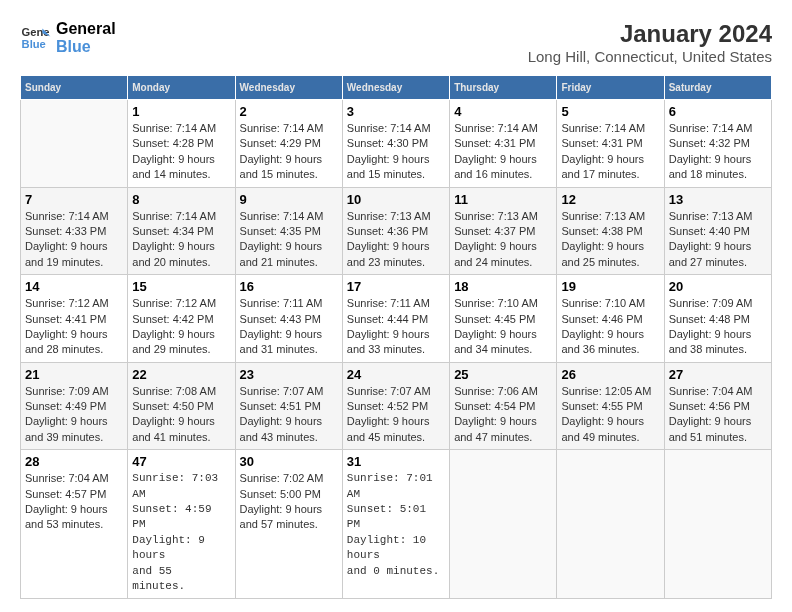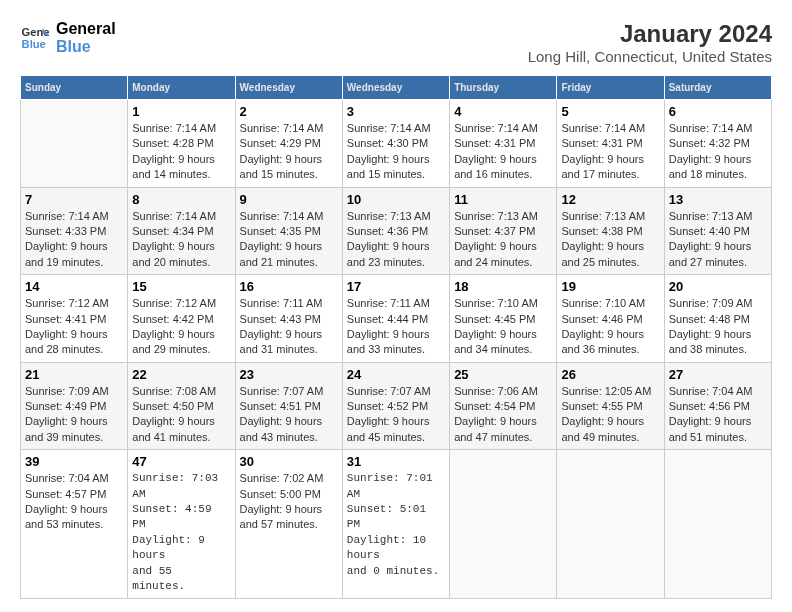--- a/index.html
+++ b/index.html
@@ -304,21 +304,21 @@
         <td>
           <span class="day-num">27</span>
           <div class="day-info" style="white-space: pre-line;">Sunrise: 7:04 AM
 Sunset: 4:56 PM
 Daylight: 9 hours
 and 51 minutes.</div>
         </td>
       </tr>
       <tr>
         <td>
-          <span class="day-num">39</span>
+          <span class="day-num">28</span>
           <div class="day-info" style="white-space: pre-line;">Sunrise: 7:04 AM
 Sunset: 4:57 PM
 Daylight: 9 hours
 and 53 minutes.</div>
         </td>
         <td>
           <span class="day-num">47</span>
           <div class="day-info" style="white-space: pre-line; font-family: Liberation Mono, monospace;">Sunrise: 7:03 AM
 Sunset: 4:59 PM
 Daylight: 9 hours

